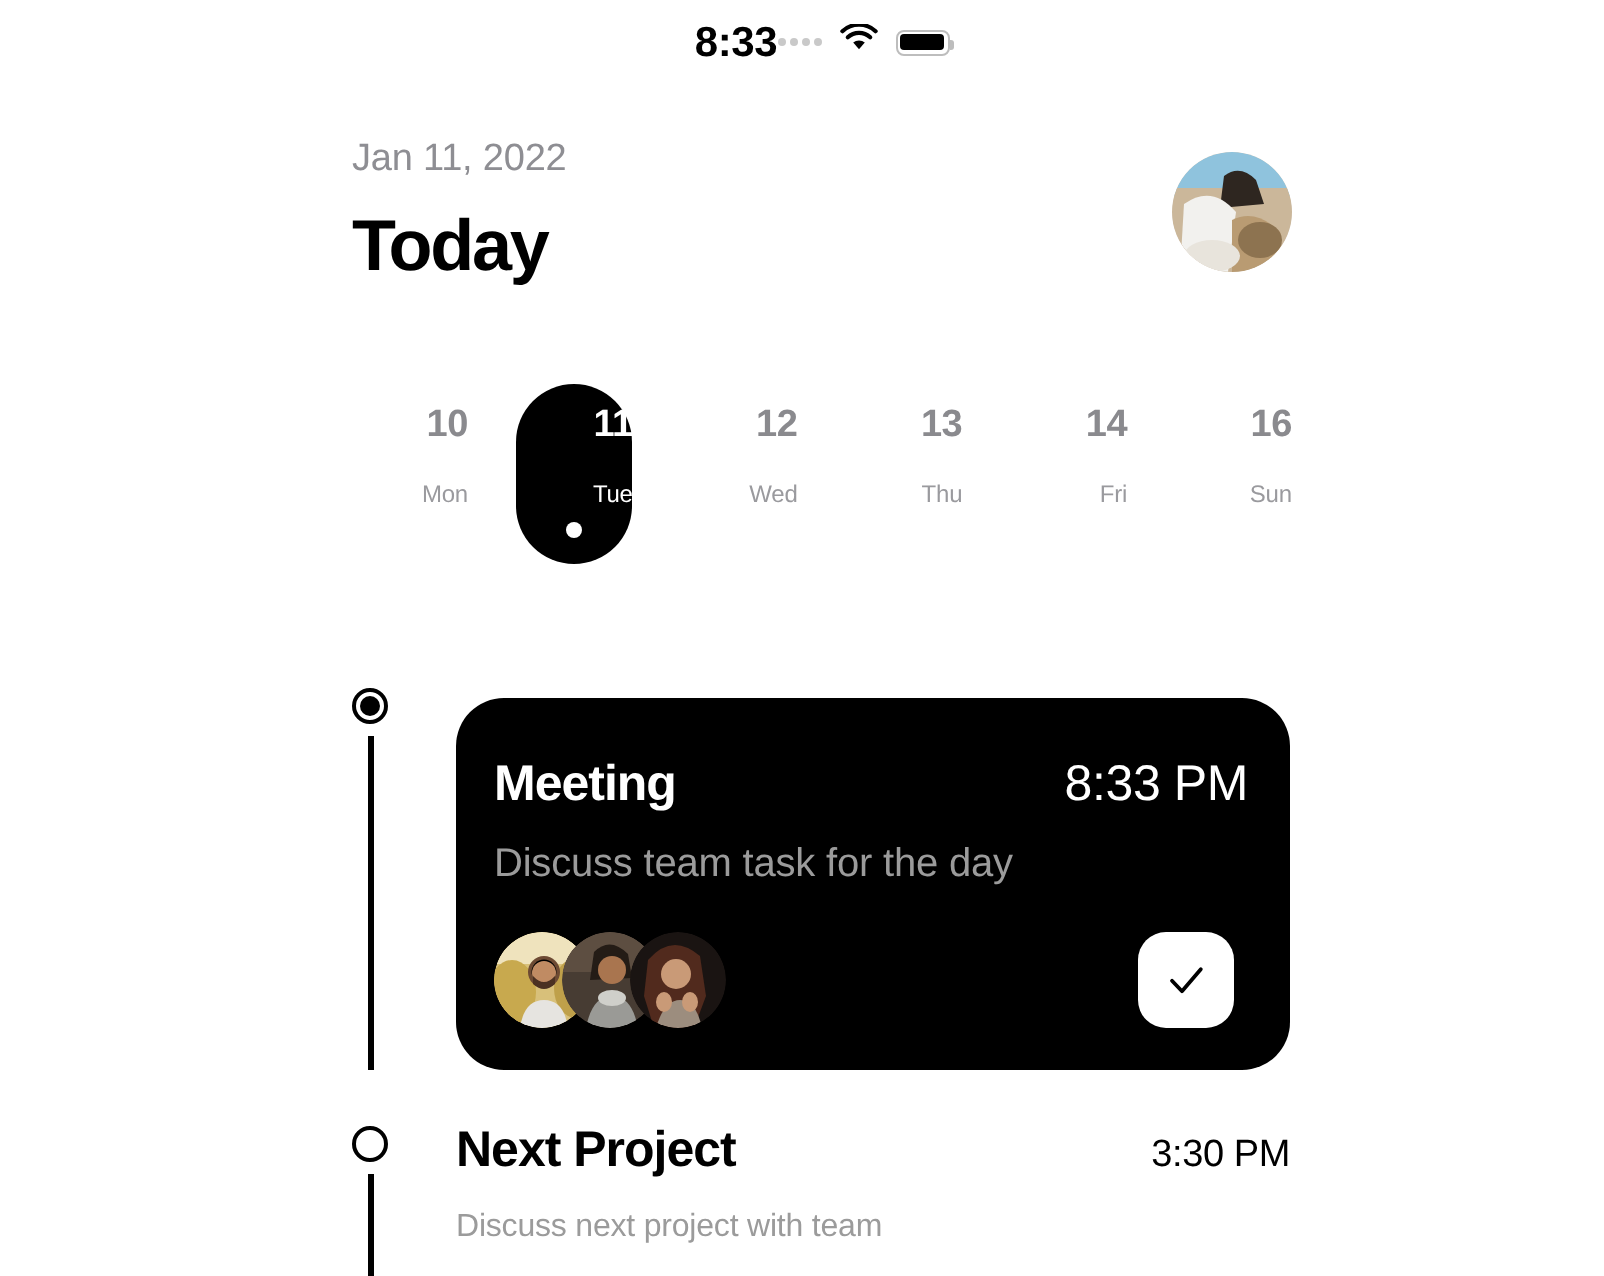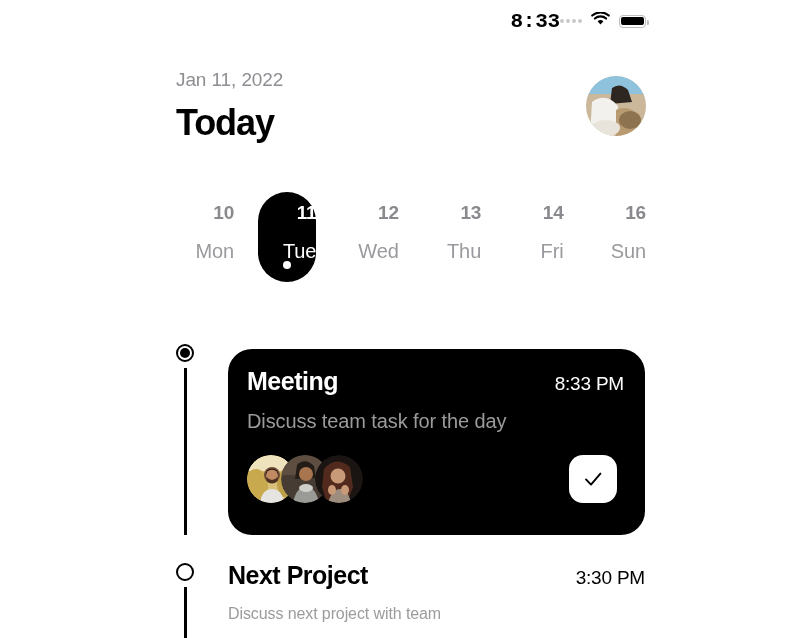--- a/index.html
+++ b/index.html
@@ -24,22 +24,21 @@
 
   
   .status-bar {
     position: absolute;
     left: 176px;
     top: 6px;
     width: 470px;
     height: 30px;
     display: flex;
     align-items: center;
-    justify-content: flex-end;
-    font-family: Liberation Mono, monospace;
+    justify-content: center;
   }
   .status-time {
     font-size: 21px;
     font-weight: bold;
     color: #000000;
     letter-spacing: -0.2px;
     line-height: 1;
   }
   .status-icons {
     display: flex;
@@ -139,21 +138,21 @@
     box-sizing: border-box;
   }
   .day .dnum {
     font-size: 19px;
     font-weight: bold;
     color: #8a8a8e;
     line-height: 1;
     letter-spacing: -0.2px;
   }
   .day .dname {
-    font-size: 20px;
+    font-size: 12px;
     color: #9a9a9e;
     line-height: 1;
     margin-top: 19px;
     letter-spacing: -0.1px;
   }
   .day.selected {
     background: #000000;
     border-radius: 29px;
     height: 90px;
   }
@@ -221,23 +220,24 @@
     display: flex;
     align-items: baseline;
     justify-content: space-between;
   }
   .card-title {
     font-size: 25px;
     font-weight: bold;
     color: #ffffff;
     letter-spacing: -0.5px;
     line-height: 1.1;
+    margin-top: 11px;
   }
   .card-time {
-    font-size: 19px;
+    font-size: 25px;
     color: #ffffff;
     letter-spacing: -0.2px;
     line-height: 1.1;
   }
   .card-sub {
     margin-top: 13px;
     font-size: 20px;
     color: #9b9b9b;
     letter-spacing: -0.1px;
     line-height: 1.2;

